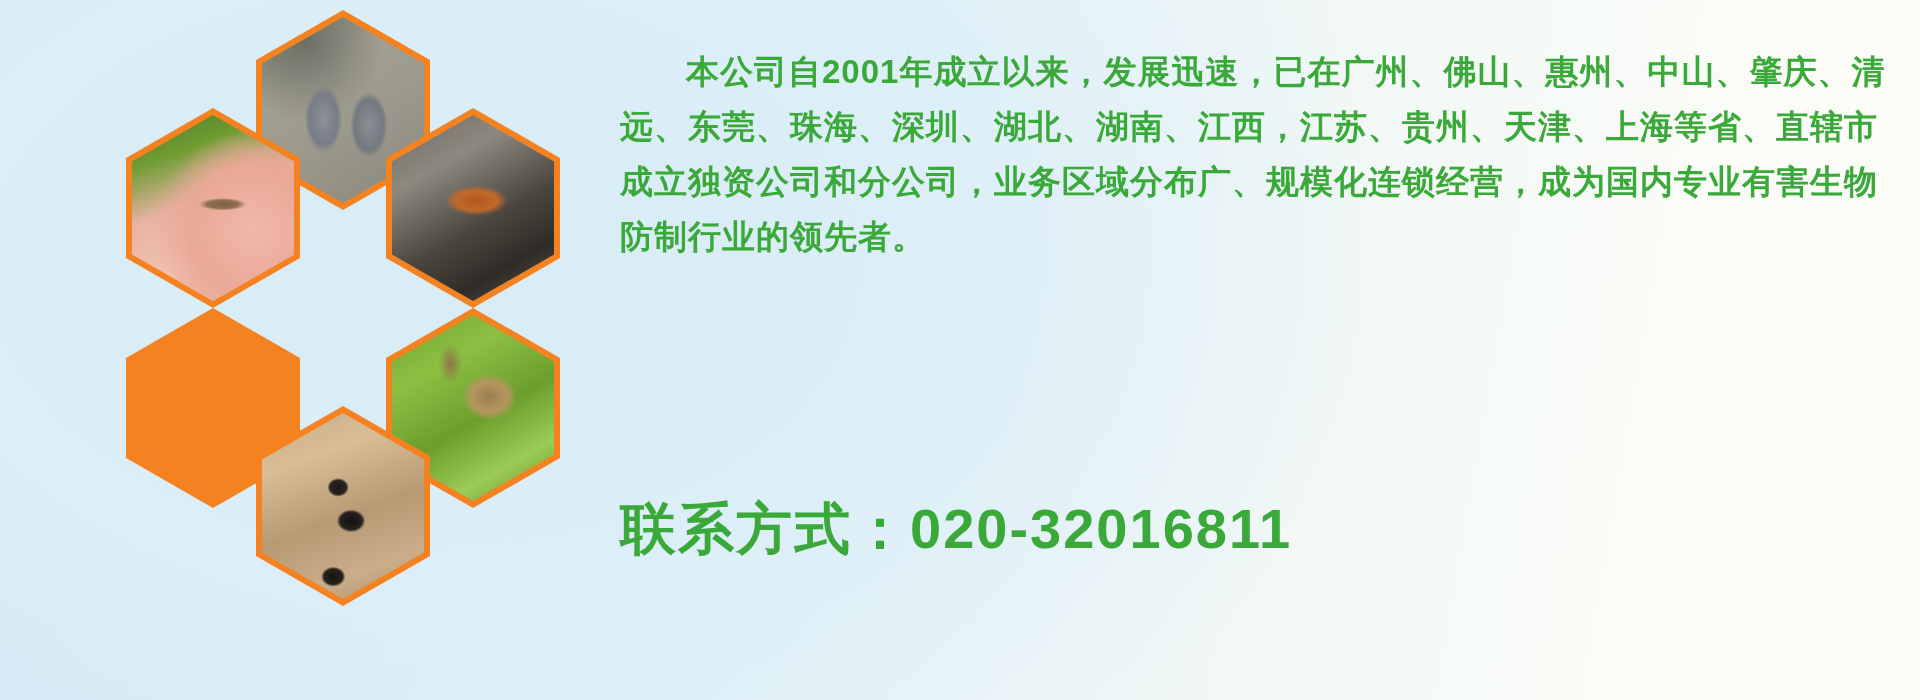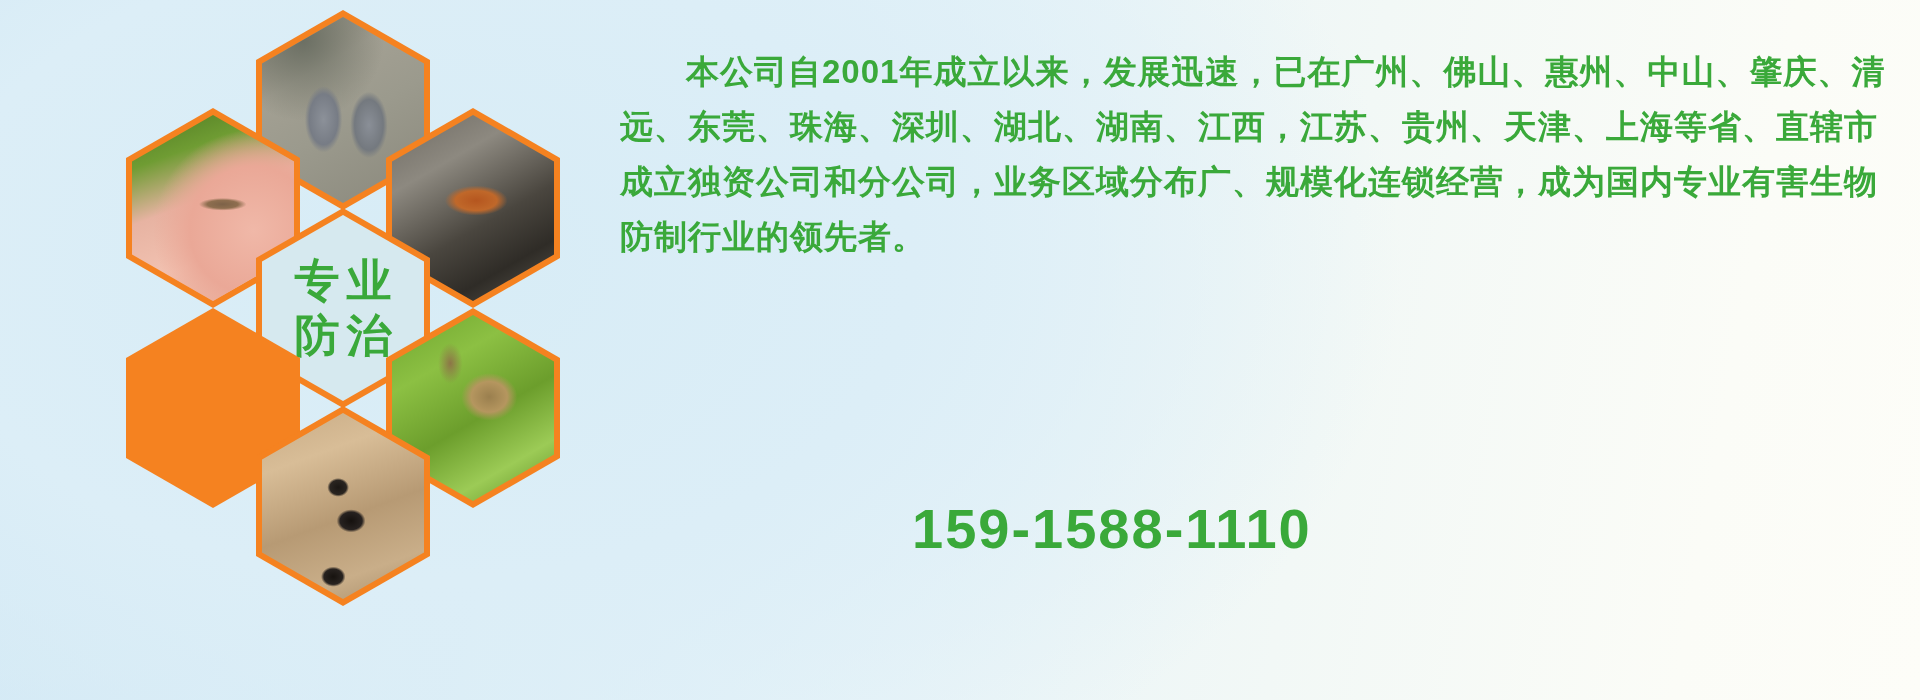--- a/index.html
+++ b/index.html
@@ -160,42 +160,36 @@
     </div>
 
     <div class="hex hex-upleft">
       <div class="inner img-mosquito"></div>
     </div>
 
     <div class="hex hex-upright">
       <div class="inner img-cockroach"></div>
     </div>
 
-    <div class="hex hex-center">
-      <div class="inner">
-        <div class="center-line">专业</div>
-        <div class="center-line">防治</div>
-      </div>
-    </div>
 
     <div class="hex hex-lowleft">
       <div class="inner img-flies"></div>
     </div>
 
     <div class="hex hex-lowright">
       <div class="inner img-stinkbug"></div>
     </div>
 
     <div class="hex hex-bottom">
       <div class="inner img-ant"></div>
     </div>
 
   </div>
 
   <div id="body-copy">
     <p>本公司自2001年成立以来，发展迅速，已在广州、佛山、惠州、中山、肇庆、清远、东莞、珠海、深圳、湖北、湖南、江西，江苏、贵州、天津、上海等省、直辖市成立独资公司和分公司，业务区域分布广、规模化连锁经营，成为国内专业有害生物防制行业的领先者。</p>
   </div>
 
   <div id="contact">
-    <div class="contact-line2">159-1588-1110</div>
+    <div class="contact-line1">联系方式：020-32016811</div>
   </div>
 
 </div>
 
 </body></html>

